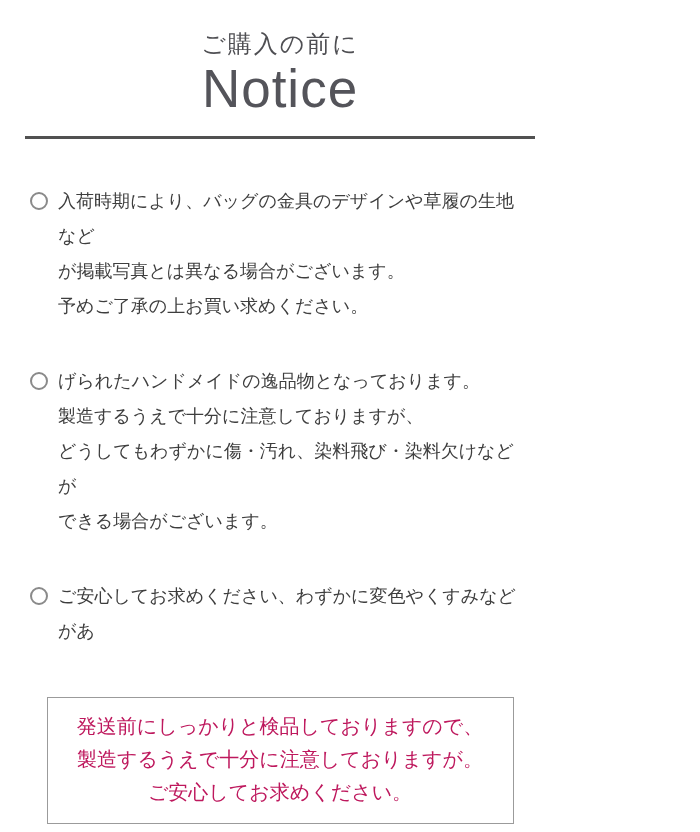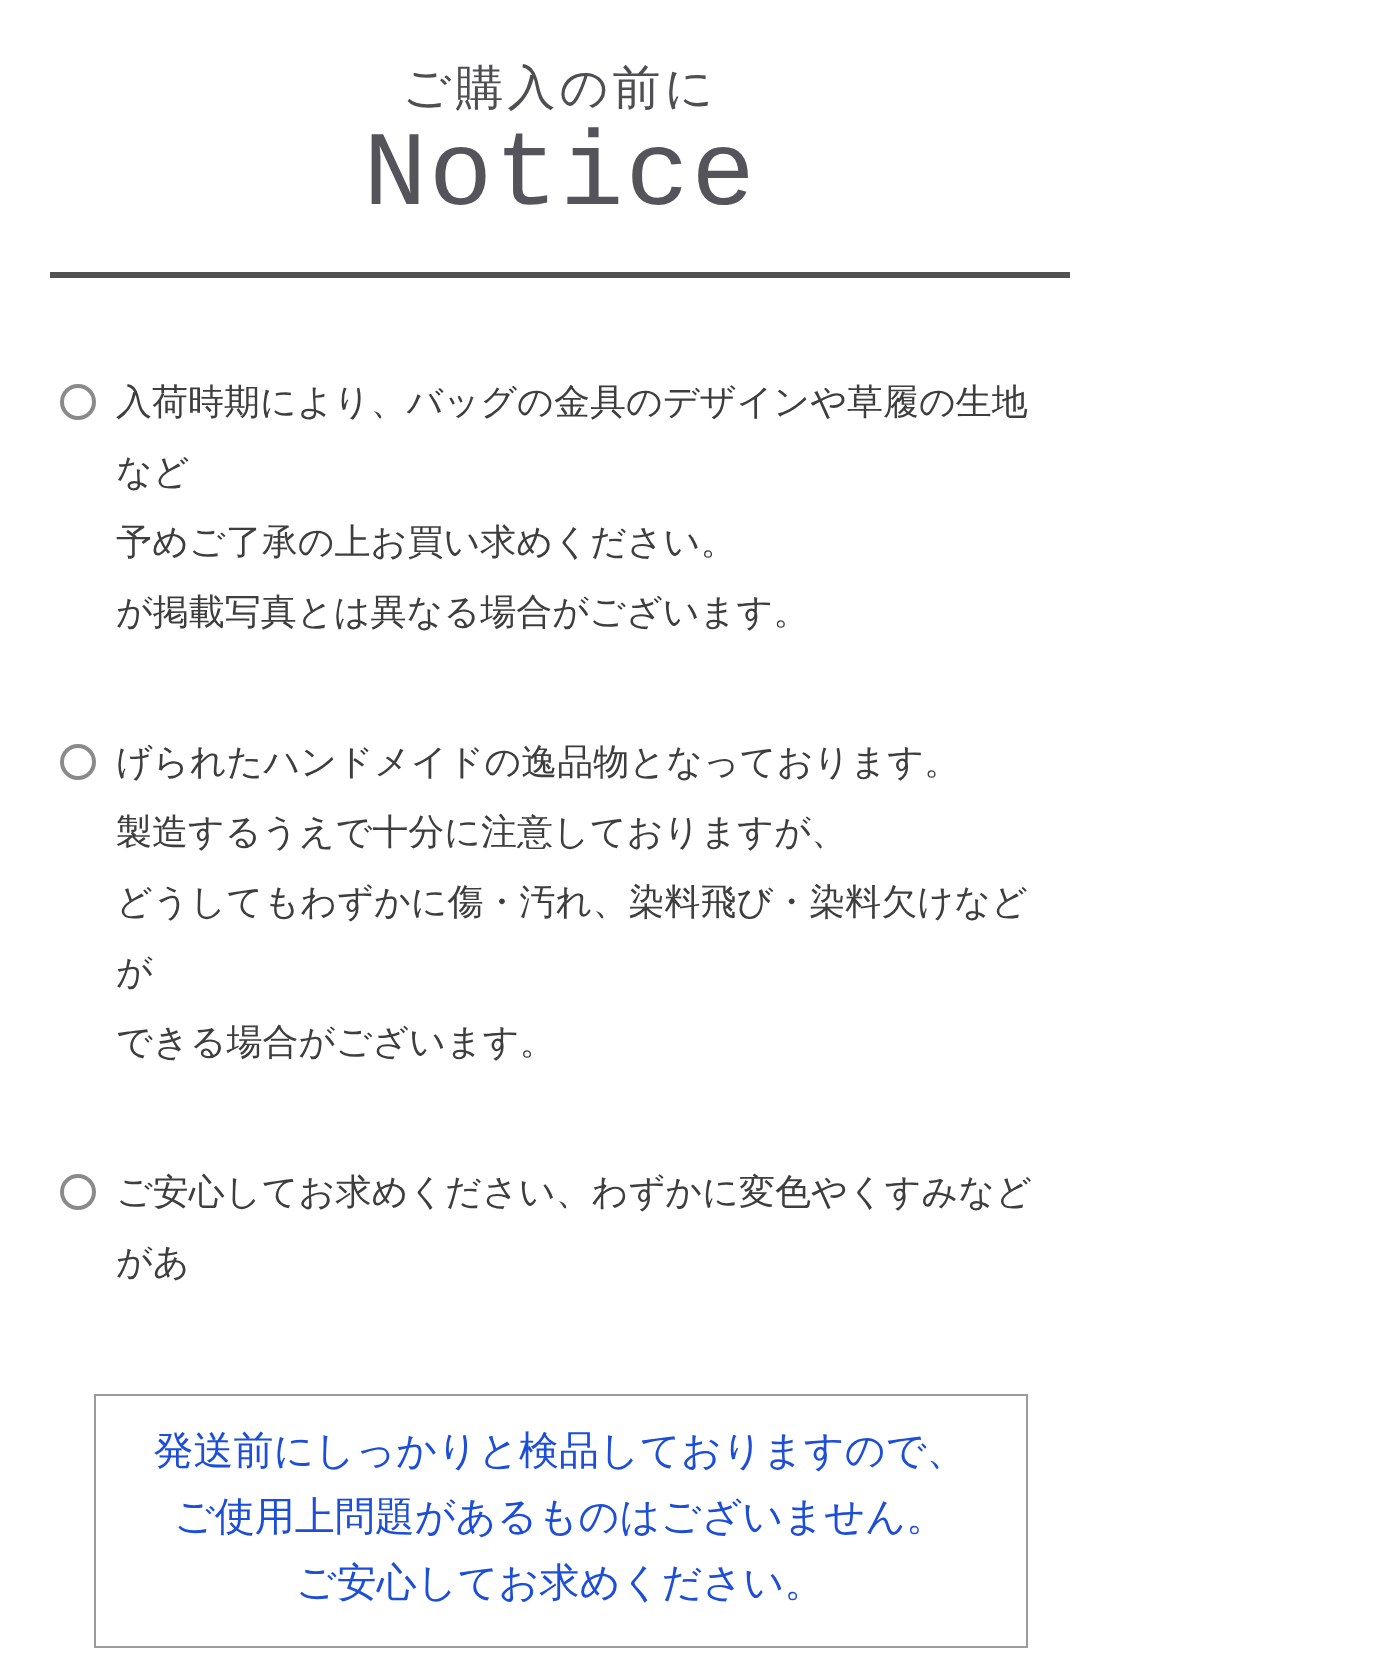--- a/index.html
+++ b/index.html
@@ -22,21 +22,21 @@
     text-align: center;
   }
   .header-subtitle {
     font-family: "DejaVu Serif", "Liberation Serif", serif;
     font-size: 24px;
     letter-spacing: 2px;
     line-height: 1.2;
     color: #4f4f53;
   }
   .header-title {
-    font-family: Liberation Mono, monospace;
+    font-family: Liberation Sans, sans-serif;
     font-size: 53px;
     font-weight: 400;
     line-height: 1.12;
     letter-spacing: 1px;
     color: #54545a;
   }
   .divider {
     border: none;
     border-top: 3px solid #515151;
     margin: 18px 25px 0 25px;
@@ -67,21 +67,21 @@
     background: transparent;
   }
 
   
   .assurance-box {
     width: 445px;
     margin: 48px auto 0 auto;
     padding: 12px 10px 14px 10px;
     border: 1px solid #9b9b9b;
     text-align: center;
-    color: #1d4ed8;
+    color: #be185d;
     font-size: 20px;
     line-height: 33px;
   }
 </style>
 </head>
 <body>
 
 <div class="page">
 
   <header class="header">
@@ -89,38 +89,38 @@
     <div class="header-title">Notice</div>
   </header>
 
   <hr class="divider">
 
   <main class="notice-list">
 
     <div class="notice-item">
       <span class="circle-bullet"></span>
       <div>入荷時期により、バッグの金具のデザインや草履の生地など</div>
+      <div>が掲載写真とは異なる場合がございます。</div>
       <div>予めご了承の上お買い求めください。</div>
-      <div>が掲載写真とは異なる場合がございます。</div>
     </div>
 
     <div class="notice-item">
       <span class="circle-bullet"></span>
       <div>げられたハンドメイドの逸品物となっております。</div>
       <div>製造するうえで十分に注意しておりますが、</div>
       <div>どうしてもわずかに傷・汚れ、染料飛び・染料欠けなどが</div>
       <div>できる場合がございます。</div>
     </div>
 
     <div class="notice-item">
       <span class="circle-bullet"></span>
       <div>ご安心してお求めください、わずかに変色やくすみなどがあ</div>
     </div>
 
   </main>
 
   <div class="assurance-box">
     <div>発送前にしっかりと検品しておりますので、</div>
-    <div>ご使用上問題があるものはございません。</div>
+    <div>製造するうえで十分に注意しておりますが。</div>
     <div>ご安心してお求めください。</div>
   </div>
 
 </div>
 
 </body></html>

